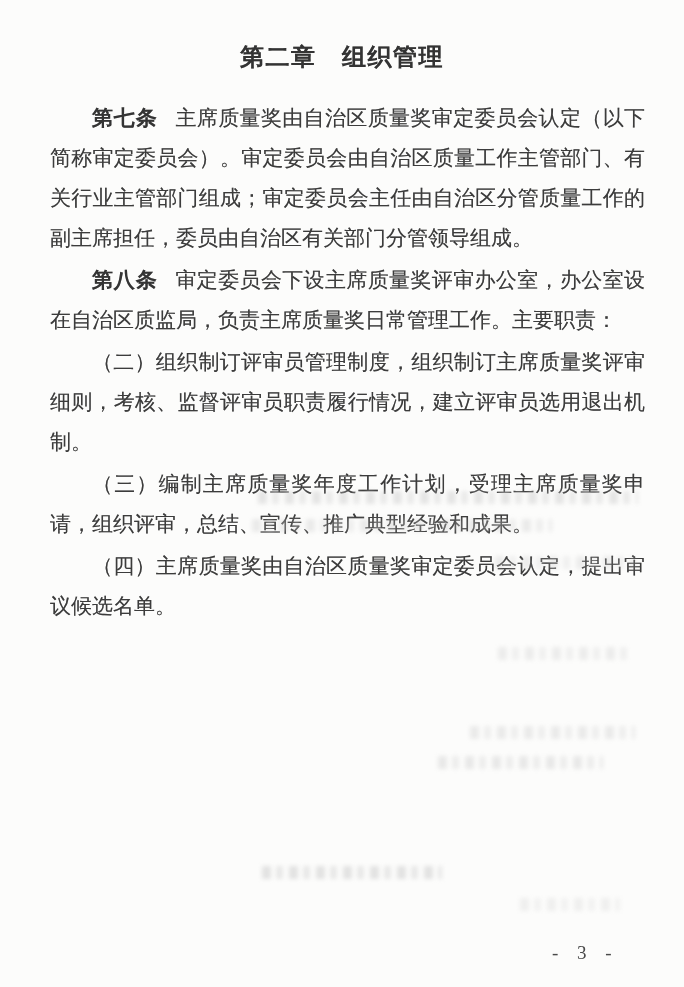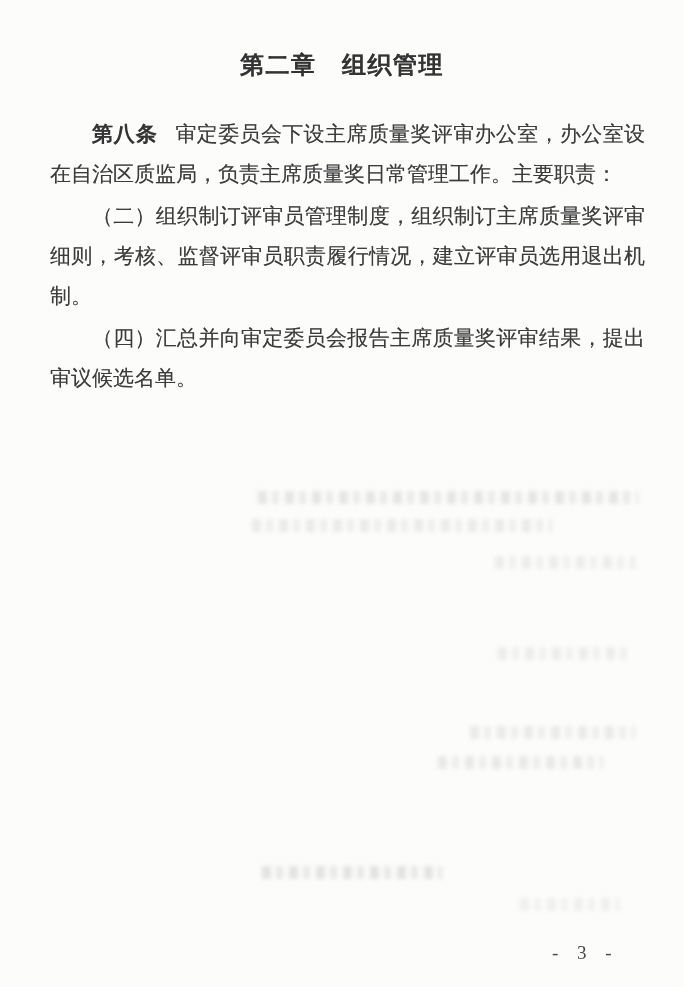--- a/index.html
+++ b/index.html
@@ -14,21 +14,21 @@
   }
   .page {
     position: relative;
     width: 684px;
     height: 987px;
     background: #fcfcfb;
     overflow: hidden;
     color: #3c3c3c;
   }
   .chapter-title {
-    margin: 8px;
+    margin: 0;
     padding-top: 41px;
     text-align: center;
     font-size: 24px;
     font-weight: bold;
     letter-spacing: 1.5px;
     color: #333;
     text-shadow: 0 0 0.5px rgba(50,50,50,.55);
   }
   .doc-body {
     padding: 25px 39px 0 50px;
@@ -83,23 +83,25 @@
   .g8 { left: 520px; top: 898px; width: 100px; opacity: 0.25; }
 </style>
 </head>
 <body>
 
 <div class="page">
 
   <h1 class="chapter-title">第二章　组织管理</h1>
 
   <div class="doc-body">
+      <p class="para"><span class="lead">第七条</span>主席质量奖由自治区质量奖审定委员会认定（以下简称审定委员会）。审定委员会由自治区质量工作主管部门、有关行业主管部门组成；审定委员会主任由自治区分管质量工作的副主席担任，委员由自治区有关部门分管领导组成。</p>
       <p class="para"><span class="lead">第八条</span>审定委员会下设主席质量奖评审办公室，办公室设在自治区质监局，负责主席质量奖日常管理工作。主要职责：</p>
       <p class="para">（二）组织制订评审员管理制度，组织制订主席质量奖评审细则，考核、监督评审员职责履行情况，建立评审员选用退出机制。</p>
-      <p class="para">（四）汇总并向审定委员会报告主席质量奖评审结果，提出审议候选名单。</p>
+      <p class="para">（三）编制主席质量奖年度工作计划，受理主席质量奖申请，组织评审，总结、宣传、推广典型经验和成果。</p>
+      <p class="para">（四）主席质量奖由自治区质量奖审定委员会认定，提出审议候选名单。</p>
     </div>
 
   <div class="ghost g1"></div>
   <div class="ghost g2"></div>
   <div class="ghost g3"></div>
   <div class="ghost g4"></div>
   <div class="ghost g5"></div>
   <div class="ghost g6"></div>
   <div class="ghost g7"></div>
   <div class="ghost g8"></div>

